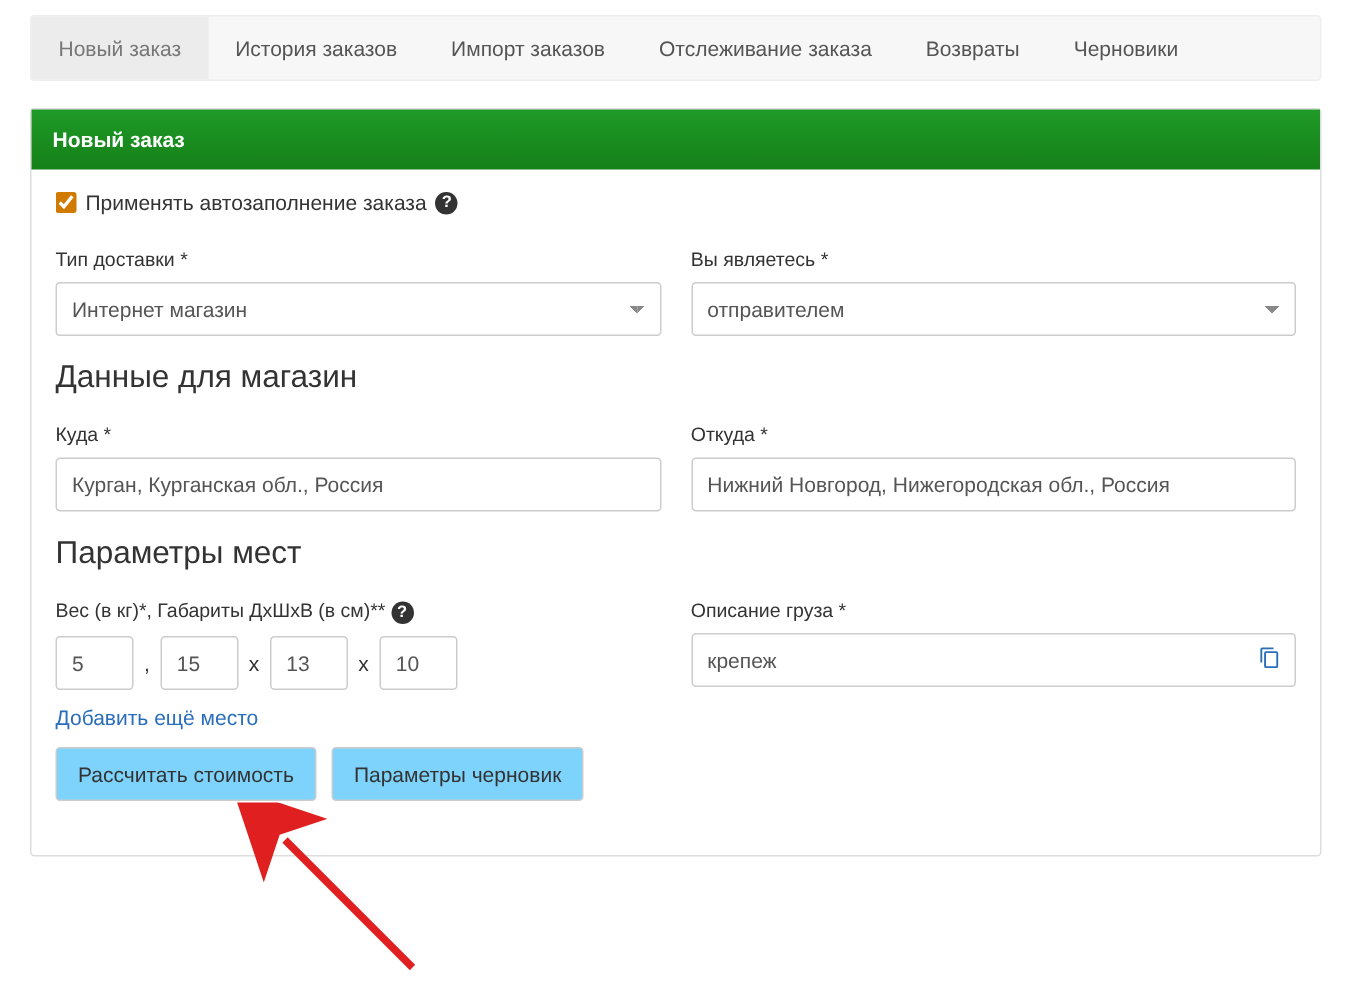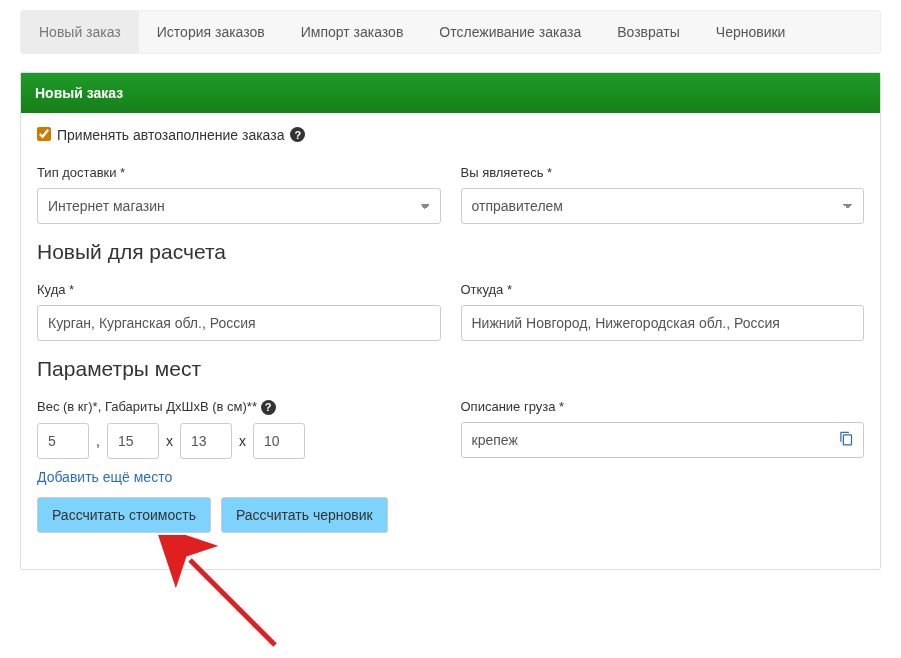--- a/index.html
+++ b/index.html
@@ -7,21 +7,21 @@
 .tabs { display: flex; background: #f7f7f7; border: 1px solid #eee; border-radius: 3px; margin-bottom: 18px; }
 .tab { padding: 13px 18px; color: #555; cursor: pointer; }
 .tab.active { background: #ececec; color: #777; }
 .panel { border: 1px solid #ddd; border-radius: 3px; overflow: visible; position: relative; padding-bottom: 20px; }
 .panel-header { background: #1a8a1a; background: linear-gradient(#1f9a28, #158018); color: #fff; font-weight: bold; padding: 12px 14px; font-size: 14px; }
 .panel-body { padding: 14px 16px 0 16px; position: relative; }
 .row { display: flex; gap: 20px; margin-bottom: 16px; }
 .col { flex: 1; }
 .label { color: #333; font-size: 13px; margin-bottom: 8px; display: block; }
 .section-title { font-size: 21px; color: #333; font-weight: normal; margin: 10px 0 18px 0; }
-.checkbox-row { display: flex; align-items: flex-start; gap: 6px; margin-bottom: 22px; color: #333; }
+.checkbox-row { display: flex; align-items: center; gap: 6px; margin-bottom: 22px; color: #333; }
 .checkbox-row input[type=checkbox] { width: 14px; height: 14px; accent-color: #d07b00; }
 .select, .input { width: 100%; height: 36px; border: 1px solid #ccc; border-radius: 3px; padding: 0 10px; font-size: 14px; color: #555; background: #fff; }
 .select { appearance: none; padding-right: 28px; background-image: linear-gradient(45deg, transparent 50%, #888 50%), linear-gradient(135deg, #888 50%, transparent 50%); background-position: calc(100% - 15px) 15px, calc(100% - 10px) 15px; background-size: 5px 5px, 5px 5px; background-repeat: no-repeat; }
 .dims-row { display: flex; align-items: center; gap: 7px; }
 .dims-row .input { width: 52px; text-align: left; padding: 0 10px; }
 .dims-row .sep { color: #333; font-size: 14px; }
 .link { color: #2a6ebb; font-size: 14px; cursor: pointer; display: inline-block; margin-top: 10px; }
 .btn-row { display: flex; gap: 10px; margin-top: 12px; }
 .btn { background: #7dd3fc; border: 1px solid #ccc; border-radius: 3px; padding: 9px 14px; font-size: 14px; color: #333; cursor: pointer; }
 .info-icon { display: inline-flex; width: 15px; height: 15px; background: #333; color: #fff; border-radius: 50%; font-size: 11px; align-items: center; justify-content: center; font-weight: bold; }
@@ -60,21 +60,21 @@
         </select>
       </div>
       <div class="col">
         <label class="label">Вы являетесь *</label>
         <select class="select">
           <option>отправителем</option>
         </select>
       </div>
     </div>
 
-    <h2 class="section-title">Новый для расчета</h2>
+    <h2 class="section-title">Данные для магазин</h2>
 
     <div class="row">
       <div class="col">
         <label class="label">Куда *</label>
         <input class="input" value="Курган, Курганская обл., Россия" style="">
       </div>
       <div class="col">
         <label class="label">Откуда *</label>
         <input class="input" value="Нижний Новгород, Нижегородская обл., Россия" style="">
       </div>
@@ -93,21 +93,21 @@
           <span class="sep">,</span>
           <input class="input" value="15" style="">
           <span class="sep">x</span>
           <input class="input" value="13" style="">
           <span class="sep">x</span>
           <input class="input" value="10" style="">
         </div>
         <a class="link">Добавить ещё место</a>
         <div class="btn-row">
           <button class="btn">Рассчитать стоимость</button>
-          <button class="btn">Рассчитать черновик</button>
+          <button class="btn">Параметры черновик</button>
         </div>
       </div>
       <div class="col">
         <label class="label">Описание груза *</label>
         <div class="input-wrap">
           <input class="input" value="крепеж" style="">
           <span class="copy-icon">
             <svg viewBox="0 0 24 24">
                 <path d="M16 1H4a2 2 0 0 0-2 2v14h2V3h12V1zm3 4H8a2 2 0 0 0-2 2v14a2 2 0 0 0 2 2h11a2 2 0 0 0 2-2V7a2 2 0 0 0-2-2zm0 16H8V7h11v14z"></path>
               </svg>

